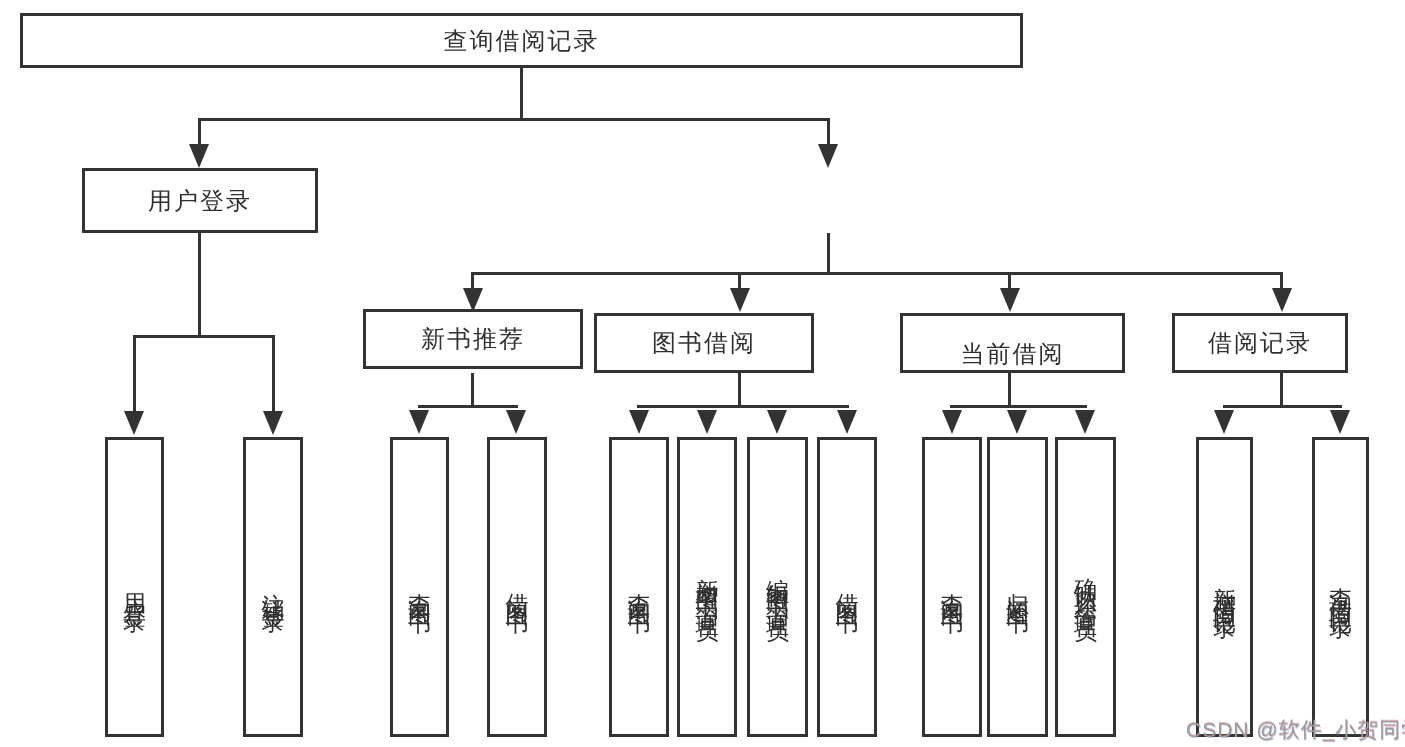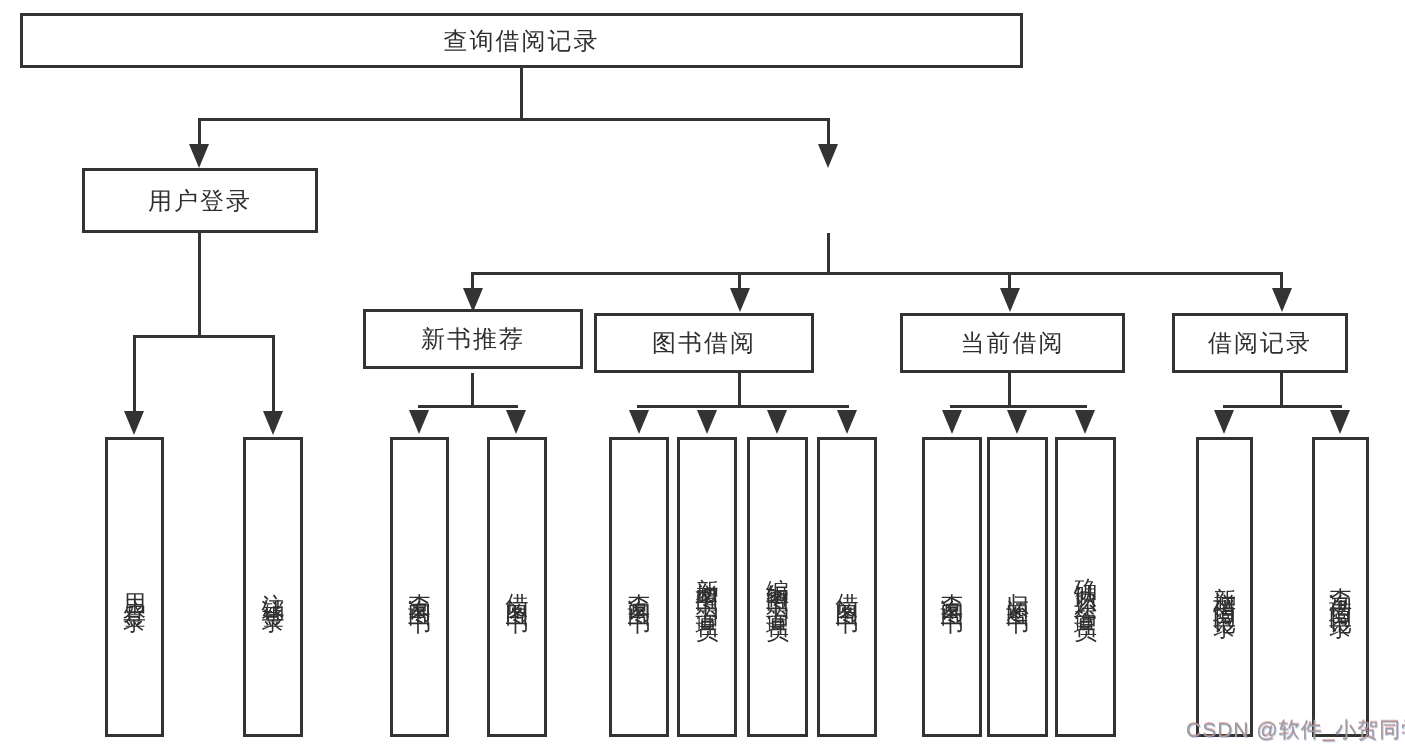--- a/index.html
+++ b/index.html
@@ -90,21 +90,21 @@
   <div class="arrow" style="left:1000px;top:288px;"></div>
   <div class="vl" style="left:1280px;top:272px;height:16px;"></div>
   <div class="arrow" style="left:1272px;top:288px;"></div>
 
   <div class="node" style="left:363px;top:309px;width:220px;height:60px;">
     <span class="h-label">新书推荐</span>
   </div>
   <div class="node" style="left:594px;top:313px;width:220px;height:60px;">
     <span class="h-label">图书借阅</span>
   </div>
-  <div class="node" style="left:900px;top:313px;width:225px;height:60px;">
+  <div class="node" style="left:900px;top:313px;width:225px;height:60px;align-items:flex-end;">
     <span class="h-label">当前借阅</span>
   </div>
   <div class="node" style="left:1172px;top:313px;width:176px;height:60px;">
     <span class="h-label">借阅记录</span>
   </div>
 
   <div class="vl" style="left:471px;top:373px;height:35px;"></div>
   <div class="hl" style="left:418px;top:405px;width:100px;"></div>
   <div class="arrow" style="left:409px;top:410px;"></div>
   <div class="arrow" style="left:506px;top:410px;"></div>

